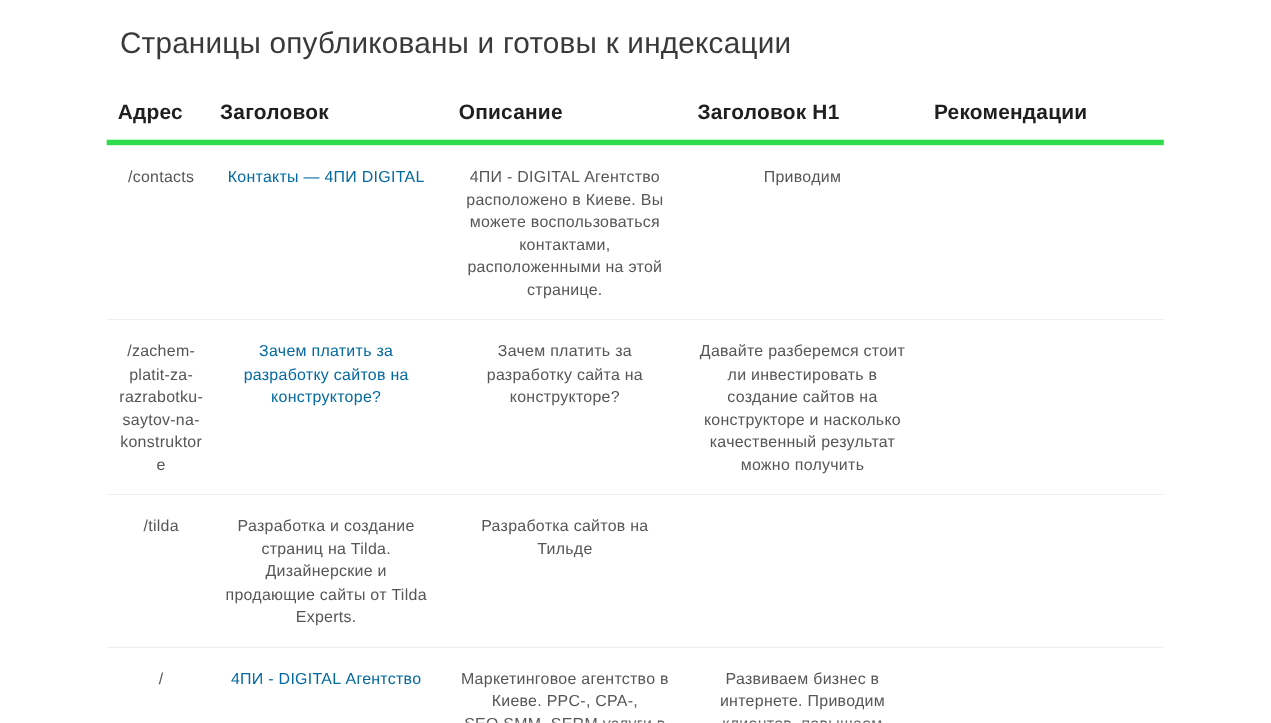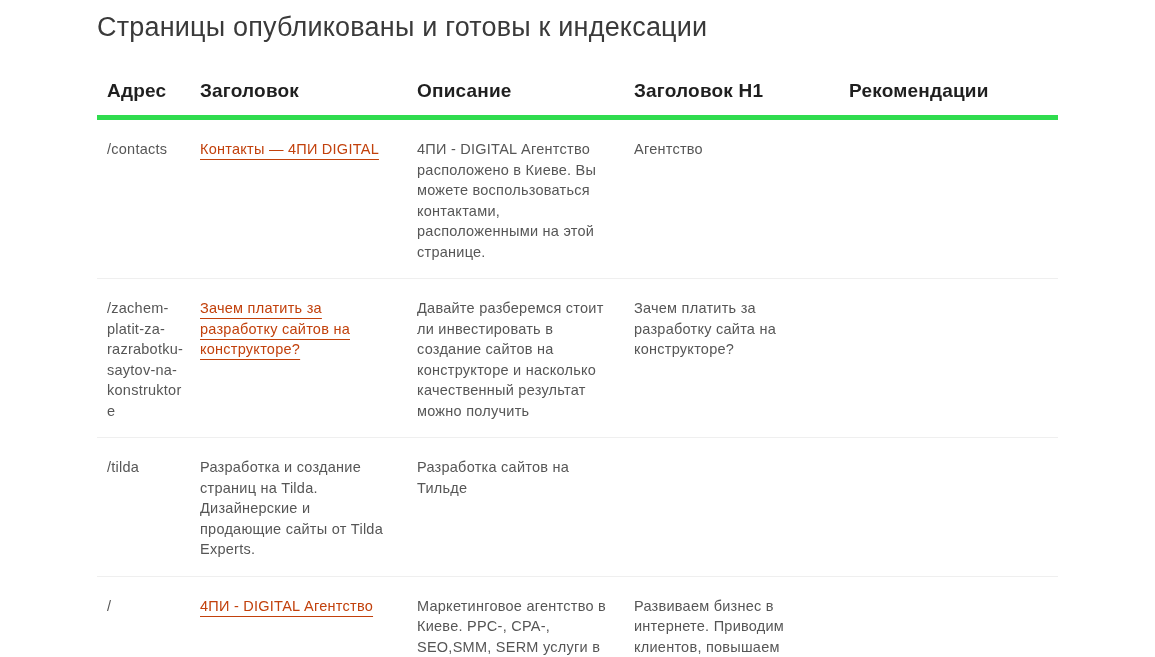--- a/index.html
+++ b/index.html
@@ -13,21 +13,21 @@
     font-family: "Liberation Sans", sans-serif;
   }
   .page {
     padding-left: 97px;
     padding-top: 12px;
   }
   .page-title {
     font-size: 27px;
     font-weight: 400;
     color: #3a3a3a;
-    margin: 0;
+    margin: 12px;
     letter-spacing: 0.2px;
   }
   .seo-table {
     width: 961px;
     margin-top: 37px;
   }
   .thead {
     display: grid;
     grid-template-columns: 103px 217px 217px 215px 209px;
     border-bottom: 5px solid #2fdc4e;
@@ -40,37 +40,37 @@
     letter-spacing: 0.2px;
     padding-right: 18px;
   }
   .th-address { padding-left: 10px; }
   .tr {
     display: grid;
     grid-template-columns: 103px 217px 217px 215px 209px;
     border-bottom: 1px solid #efefef;
     padding-top: 19px;
     padding-bottom: 16px;
+    text-align: center;
   }
   .td {
     font-size: 14.5px;
     line-height: 20.5px;
     color: #565656;
     letter-spacing: 0.25px;
     padding-right: 24px;
     overflow-wrap: break-word;
     word-wrap: break-word;
   }
   .td-address {
     padding-left: 10px;
     padding-right: 14px;
   }
   .title-link {
-    color: #c2410c;
-    text-decoration: underline;
+    color: #0369a1;
     text-underline-offset: 5px;
     text-decoration-thickness: 1px;
     cursor: pointer;
   }
 </style>
 </head>
 <body>
 
 <div class="page">
   <h1 class="page-title">Страницы опубликованы и готовы к индексации</h1>
@@ -83,31 +83,31 @@
       <div class="th">Заголовок H1</div>
       <div class="th">Рекомендации</div>
     </div>
     <div class="tbody" id="tbody">
   <div class="tr">
     <div class="td td-address">/contacts</div>
     <div class="td td-title">
       <a class="title-link">Контакты — 4ПИ DIGITAL</a>
     </div>
     <div class="td">4ПИ - DIGITAL Агентство расположено в Киеве. Вы можете воспользоваться контактами, расположенными на этой странице.</div>
-    <div class="td">Агентство</div>
+    <div class="td">Приводим</div>
     <div class="td"></div>
   </div>
 
   <div class="tr">
     <div class="td td-address">/zachem-platit-za-razrabotku-saytov-na-konstruktore</div>
     <div class="td td-title">
       <a class="title-link">Зачем платить за разработку сайтов на конструкторе?</a>
     </div>
+    <div class="td">Зачем платить за разработку сайта на конструкторе?</div>
     <div class="td">Давайте разберемся стоит ли инвестировать в создание сайтов на конструкторе и насколько качественный результат можно получить</div>
-    <div class="td">Зачем платить за разработку сайта на конструкторе?</div>
     <div class="td"></div>
   </div>
 
   <div class="tr">
     <div class="td td-address">/tilda</div>
     <div class="td">Разработка и создание страниц на Tilda. Дизайнерские и продающие сайты от Tilda Experts.</div>
     <div class="td">Разработка сайтов на Тильде</div>
     <div class="td"></div>
   </div>
 

